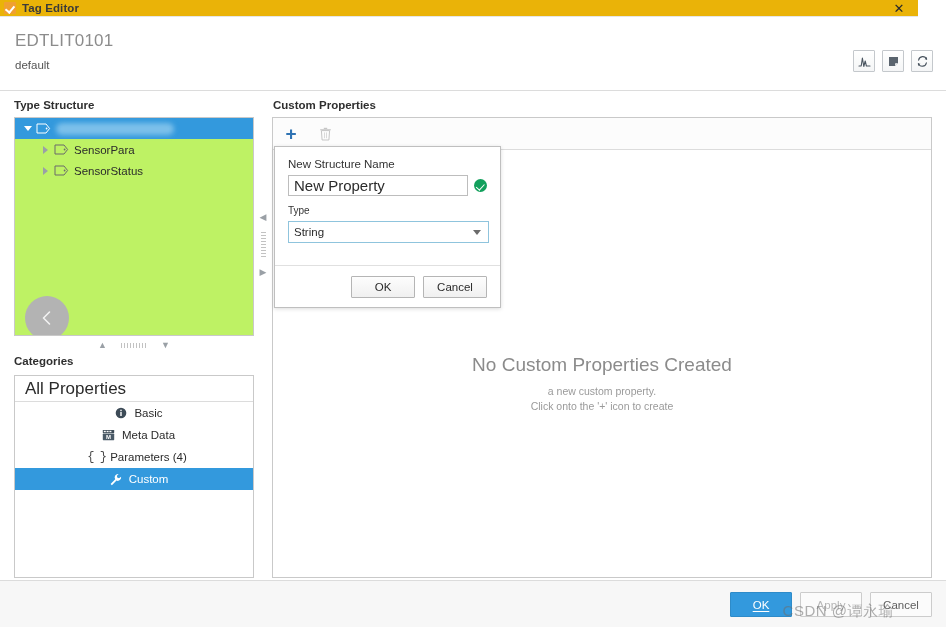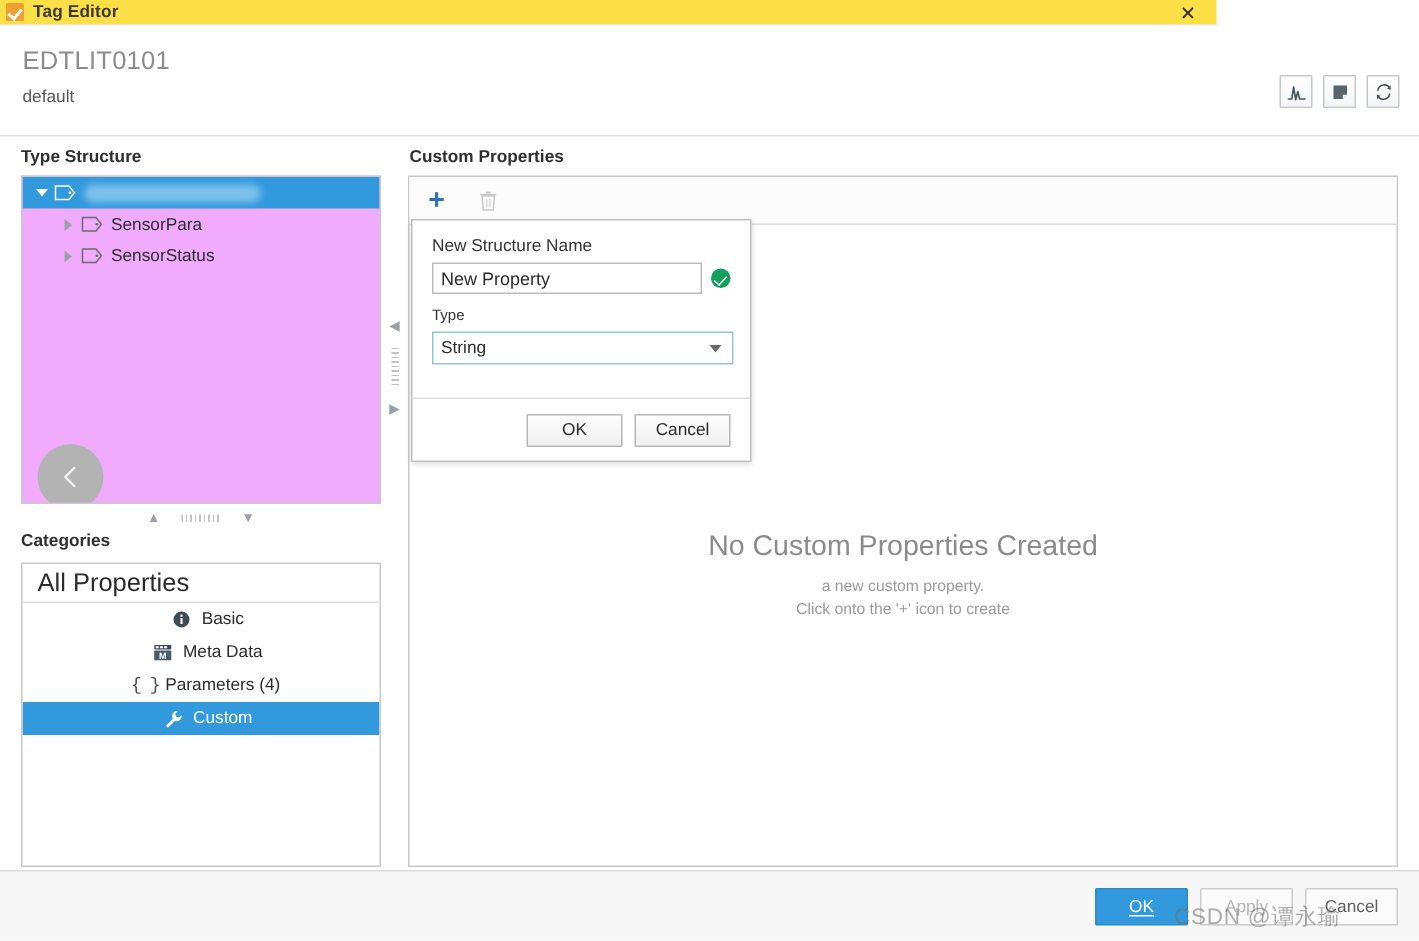--- a/index.html
+++ b/index.html
@@ -8,22 +8,22 @@
     width: 946px; height: 627px;
     overflow: hidden;
     font-family: "Liberation Sans", sans-serif;
     background: #ffffff;
     color: #333333;
     -webkit-font-smoothing: antialiased;
   }
 
   
   .titlebar {
-    position: absolute; left: 0; top: 0; width: 811px; height: 17px;
-    background: #fde047;
+    position: absolute; left: 0; top: 0; width: 918px; height: 17px;
+    background: #eab308;
     border-bottom: 1px solid #e6e6e6;
     display: flex; align-items: center; text-align: right;
   }
   .tb-icon {
     width: 12px; height: 12px; margin-left: 4px; margin-right: 6px;
     background: #f0a030;
     border-radius: 1px;
     position: relative; flex: 0 0 auto;
   }
   .tb-icon::after {
@@ -78,21 +78,21 @@
     font-size: 11.5px; font-weight: bold; color: #2f2f2f;
   }
   #lbl-type-structure { left: 14px; top: 99px; }
   #lbl-categories     { left: 14px; top: 355px; }
   #lbl-custom-props   { left: 273px; top: 99px; }
 
   
   .tree-panel {
     position: absolute; left: 14px; top: 117px;
     width: 240px; height: 219px;
-    background: #f0abfc;
+    background: #bef264;
     border: 1px solid #c9c9c9;
     overflow: hidden;
   }
   .tree-row {
     height: 21px; display: flex; align-items: center;
     font-size: 11.5px; color: #2b2b2b; cursor: pointer;
     padding-left: 6px; white-space: nowrap;
   }
   .tree-row.root { background: #3399dd; color: #ffffff; padding-left: 6px; }
   .tree-row.child { padding-left: 24px; }
@@ -211,21 +211,21 @@
     border: 1px solid #bfbfbf;
     box-shadow: 0 1px 4px rgba(0,0,0,0.14);
   }
   .dlg-body { padding: 11px 13px 0 13px; }
   .dlg-label { font-size: 11.5px; color: #333333; margin-bottom: 5px; }
   .dlg-row { display: flex; align-items: center; gap: 6px; }
   .dlg-input {
     width: 180px; height: 21px;
     border: 1px solid #bdbdbd; background: #ffffff;
     font-family: "Liberation Sans", sans-serif;
-    font-size: 12px; color: #2b2b2b; padding: 0 5px;
+    font-size: 15px; color: #2b2b2b; padding: 0 5px;
     outline: none;
   }
   .ok-badge {
     width: 13px; height: 13px; border-radius: 50%;
     background: #12a05c; position: relative; flex: 0 0 auto;
   }
   .ok-badge::after {
     content: ""; position: absolute; left: 4px; top: 2.5px;
     width: 3.5px; height: 6.5px;
     border: solid #ffffff; border-width: 0 1.6px 1.6px 0;

